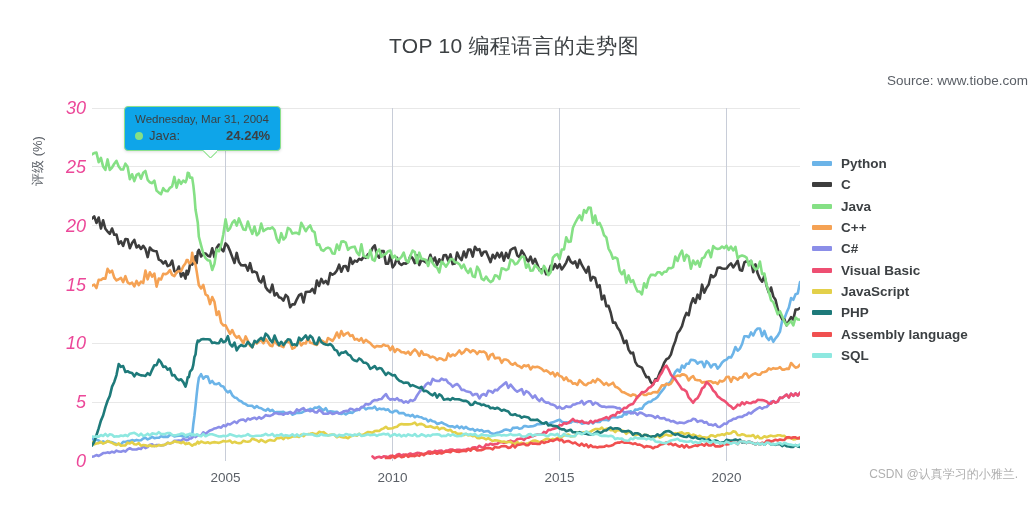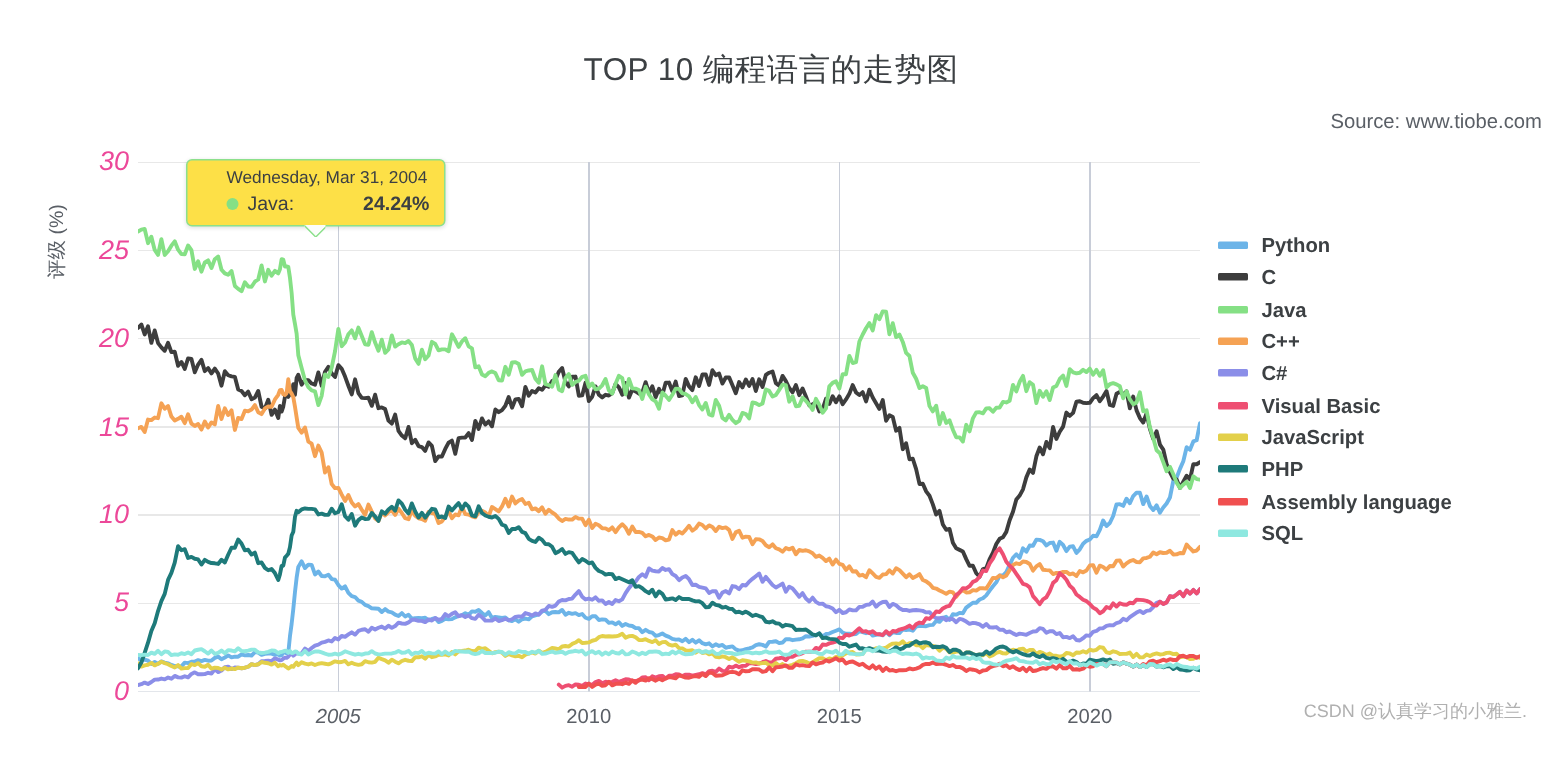--- a/index.html
+++ b/index.html
@@ -89,24 +89,24 @@
   }
   .legend-label {
     font-size: 13.5px;
     font-weight: bold;
     color: #3c4043;
     white-space: nowrap;
   }
   #tooltip {
     position: absolute;
     left: 124px; top: 106px;
-    background: #fde047;
+    background: #0ea5e9;
     border: 1px solid #8ce08c;
     border-radius: 4px;
-    padding: 6px 10px 7px 26px;
+    padding: 6px 10px 7px 10px;
     box-shadow: 0 1px 3px rgba(0,0,0,.13);
     font-size: 11.5px;
     color: #3c4043;
     white-space: nowrap;
   }
   #tooltip-date { margin-bottom: 3px; }
   #tooltip-row { display: flex; align-items: center; font-size: 13px; }
   #tooltip-dot {
     width: 8px; height: 8px; border-radius: 50%;
     margin-right: 6px;
@@ -179,21 +179,21 @@
           <path d="M280.53 348.42 L282.75 350.43 L284.98 349.26 L287.21 348.78 L289.43 349.78 L291.66 348.32 L293.89 348.51 L296.11 349.26 L298.34 347.71 L300.57 348.06 L302.79 348.62 L305.02 346.71 L307.25 345.97 L309.47 347.47 L311.70 346.49 L313.92 346.98 L316.15 346.53 L318.38 345.54 L320.60 346.52 L322.83 345.76 L325.06 344.87 L327.28 344.96 L329.51 345.97 L331.74 345.89 L333.96 345.68 L336.19 343.58 L338.42 343.50 L340.64 345.45 L342.87 342.81 L345.09 343.77 L347.32 342.80 L349.55 342.58 L351.77 344.34 L354.00 342.52 L356.23 342.49 L358.45 341.53 L360.68 341.60 L362.91 342.75 L365.13 341.77 L367.36 341.81 L369.58 342.37 L371.81 341.87 L374.04 341.48 L376.26 340.72 L378.49 341.56 L380.72 339.42 L382.94 339.19 L385.17 339.97 L387.40 337.75 L389.62 339.27 L391.85 339.44 L394.08 336.41 L396.30 337.04 L398.53 335.73 L400.75 336.78 L402.98 335.95 L405.21 335.88 L407.43 334.20 L409.66 334.28 L411.89 334.77 L414.11 334.35 L416.34 333.47 L418.57 332.66 L420.79 333.72 L423.02 333.38 L425.25 331.12 L427.47 330.83 L429.70 330.46 L431.92 332.06 L434.15 329.80 L436.38 329.80 L438.60 328.62 L440.83 328.22 L443.06 327.38 L445.28 326.44 L447.51 326.50 L449.74 326.49 L451.96 323.93 L454.19 324.71 L456.42 321.70 L458.64 321.94 L460.87 320.93 L463.09 320.37 L465.32 319.69 L467.55 317.08 L469.77 317.46 L472.00 315.06 L474.23 315.67 L476.45 314.82 L478.68 312.85 L480.91 310.88 L483.13 313.08 L485.36 312.79 L487.58 314.05 L489.81 312.84 L492.04 314.61 L494.26 314.81 L496.49 315.36 L498.72 312.87 L500.94 314.86 L503.17 312.69 L505.40 312.99 L507.62 311.69 L509.85 311.18 L512.08 310.32 L514.30 309.07 L516.53 310.82 L518.75 308.18 L520.98 307.05 L523.21 307.40 L525.43 304.13 L527.66 304.63 L529.89 302.53 L532.11 299.70 L534.34 300.03 L536.57 297.63 L538.79 296.49 L541.02 295.91 L543.25 292.31 L545.47 288.70 L547.70 286.95 L549.92 284.07 L552.15 284.24 L554.38 282.81 L556.60 279.93 L558.83 278.94 L561.06 276.50 L563.28 272.37 L565.51 272.72 L567.74 267.64 L569.96 264.46 L572.19 259.71 L574.42 257.62 L576.64 261.55 L578.87 266.53 L581.09 269.07 L583.32 271.28 L585.55 274.60 L587.77 277.81 L590.00 281.23 L592.23 281.87 L594.45 283.58 L596.68 289.42 L598.91 291.94 L601.13 294.76 L603.36 291.55 L605.58 290.18 L607.81 286.16 L610.04 280.60 L612.26 278.86 L614.49 274.09 L616.72 275.94 L618.94 278.47 L621.17 282.54 L623.40 284.49 L625.62 288.34 L627.85 289.93 L630.08 291.80 L632.30 292.75 L634.53 294.69 L636.75 297.07 L638.98 298.37 L641.21 300.85 L643.43 299.48 L645.66 296.64 L647.89 297.54 L650.11 294.25 L652.34 296.37 L654.57 294.16 L656.79 295.04 L659.02 295.21 L661.25 293.84 L663.47 294.15 L665.70 291.79 L667.92 291.94 L670.15 292.08 L672.38 292.58 L674.60 293.55 L676.83 295.40 L679.06 295.68 L681.28 293.14 L683.51 294.66 L685.74 293.58 L687.96 289.52 L690.19 290.00 L692.42 288.33 L694.64 286.57 L696.87 289.45 L699.09 285.62 L701.32 287.82 L703.55 285.29 L705.77 287.63 L708.00 284.75" fill="none" stroke="#ee4f72" stroke-width="2.6" stroke-linejoin="round" stroke-linecap="round"></path>
           <path d="M0.00 334.14 L2.23 336.38 L4.45 335.56 L6.68 335.14 L8.91 333.93 L11.13 335.59 L13.36 334.56 L15.58 333.16 L17.81 334.07 L20.04 334.84 L22.26 336.05 L24.49 336.98 L26.72 335.42 L28.94 337.73 L31.17 337.44 L33.40 337.35 L35.62 334.66 L37.85 335.42 L40.08 334.11 L42.30 336.19 L44.53 336.50 L46.75 335.15 L48.98 337.77 L51.21 337.10 L53.43 337.29 L55.66 338.29 L57.89 337.22 L60.11 338.28 L62.34 337.67 L64.57 338.10 L66.79 337.07 L69.02 337.50 L71.25 337.15 L73.47 336.50 L75.70 334.75 L77.92 335.43 L80.15 334.84 L82.38 333.35 L84.60 333.86 L86.83 334.18 L89.06 335.08 L91.28 333.84 L93.51 336.21 L94.62 335.35 L95.74 335.76 L96.85 335.09 L97.96 336.04 L99.08 336.81 L100.19 337.70 L101.30 336.95 L102.42 336.05 L103.53 336.54 L104.64 334.97 L105.75 333.66 L106.87 335.43 L109.09 333.46 L111.32 334.41 L113.55 334.96 L115.77 334.29 L118.00 335.32 L120.23 334.49 L122.45 334.13 L124.68 334.48 L126.91 334.88 L129.13 334.06 L131.36 332.90 L133.58 333.47 L135.81 333.32 L138.04 332.59 L140.26 334.88 L142.49 333.81 L144.72 334.80 L146.94 335.23 L149.17 334.86 L151.40 332.76 L153.62 333.49 L155.85 333.78 L158.08 333.23 L160.30 330.48 L162.53 331.44 L164.75 332.21 L166.98 333.79 L169.21 331.79 L171.43 333.11 L173.66 334.24 L175.89 332.65 L178.11 331.88 L180.34 332.50 L182.57 332.74 L184.79 330.18 L187.02 330.20 L189.25 329.49 L191.47 331.14 L193.70 328.65 L195.92 330.13 L198.15 329.59 L200.38 328.53 L202.60 328.48 L204.83 328.27 L207.06 329.00 L209.28 326.68 L211.51 328.25 L213.74 326.21 L215.96 325.99 L218.19 325.70 L220.42 325.16 L222.64 325.99 L224.87 326.10 L227.09 323.79 L229.32 324.54 L231.55 324.16 L233.77 325.81 L236.00 327.54 L238.23 326.73 L240.45 326.46 L242.68 327.04 L244.91 329.29 L247.13 327.97 L249.36 328.98 L251.58 329.54 L253.81 329.26 L256.04 330.22 L258.26 328.49 L260.49 327.75 L262.72 326.98 L264.94 327.71 L267.17 325.81 L269.40 327.30 L271.62 326.54 L273.85 325.24 L276.08 323.99 L278.30 324.32 L280.53 324.85 L282.75 322.99 L284.98 322.70 L287.21 323.04 L289.43 321.27 L291.66 320.36 L293.89 318.79 L296.11 320.63 L298.34 320.51 L300.57 320.26 L302.79 319.18 L305.02 318.64 L307.25 316.76 L309.47 316.00 L311.70 316.34 L313.92 316.18 L316.15 316.34 L318.38 316.20 L320.60 315.70 L322.83 314.53 L325.06 317.10 L327.28 316.15 L329.51 315.90 L331.74 316.85 L333.96 318.65 L336.19 318.72 L338.42 318.14 L340.64 319.27 L342.87 320.06 L345.09 318.80 L347.32 321.37 L349.55 320.11 L351.77 319.97 L354.00 321.81 L356.23 322.39 L358.45 321.80 L360.68 324.07 L362.91 324.22 L365.13 325.62 L367.36 325.74 L369.58 325.48 L371.81 327.10 L374.04 325.78 L376.26 327.35 L378.49 326.88 L380.72 328.18 L382.94 327.57 L385.17 329.84 L387.40 330.18 L389.62 329.59 L391.85 330.14 L394.08 331.33 L396.30 330.15 L398.53 331.76 L400.75 333.18 L402.98 332.18 L405.21 332.49 L407.43 332.95 L409.66 333.74 L411.89 333.57 L414.11 334.35 L416.34 334.06 L418.57 333.84 L420.79 335.49 L423.02 335.73 L425.25 334.07 L427.47 335.90 L429.70 334.72 L431.92 336.26 L434.15 335.75 L436.38 335.23 L438.60 334.13 L440.83 332.84 L443.06 332.56 L445.28 333.24 L447.51 334.33 L449.74 333.59 L451.96 332.18 L454.19 330.83 L456.42 330.84 L458.64 332.13 L460.87 330.89 L463.09 331.57 L465.32 329.89 L467.55 329.98 L469.77 328.92 L472.00 327.49 L474.23 326.94 L476.45 326.61 L478.68 328.37 L480.91 328.19 L483.13 327.89 L485.36 324.58 L487.58 324.62 L489.81 325.41 L492.04 324.20 L494.26 324.16 L496.49 324.29 L498.72 323.67 L500.94 322.19 L503.17 321.07 L505.40 320.98 L507.62 321.31 L509.85 319.57 L512.08 322.10 L514.30 320.83 L516.53 320.60 L518.75 322.17 L520.98 322.10 L523.21 324.07 L525.43 322.09 L527.66 322.45 L529.89 322.57 L532.11 323.29 L534.34 325.83 L536.57 323.84 L538.79 324.44 L541.02 326.95 L543.25 327.17 L545.47 326.43 L547.70 326.20 L549.92 328.87 L552.15 326.90 L554.38 327.00 L556.60 328.05 L558.83 328.85 L561.06 328.35 L563.28 328.91 L565.51 327.43 L567.74 329.66 L569.96 328.76 L572.19 327.23 L574.42 326.60 L576.64 327.57 L578.87 327.70 L581.09 325.91 L583.32 325.15 L585.55 325.80 L587.77 324.75 L590.00 324.40 L592.23 326.29 L594.45 325.32 L596.68 325.31 L598.91 328.13 L601.13 326.56 L603.36 327.44 L605.58 328.63 L607.81 327.71 L610.04 329.21 L612.26 329.21 L614.49 329.79 L616.72 329.30 L618.94 327.30 L621.17 327.61 L623.40 328.79 L625.62 326.98 L627.85 327.13 L630.08 326.20 L632.30 327.07 L634.53 325.11 L636.75 325.74 L638.98 325.24 L641.21 323.37 L643.43 323.84 L645.66 326.92 L647.89 327.31 L650.11 326.21 L652.34 326.76 L654.57 328.03 L656.79 327.89 L659.02 327.93 L661.25 327.05 L663.47 329.98 L665.70 327.93 L667.92 330.23 L670.15 330.12 L672.38 328.28 L674.60 329.30 L676.83 328.21 L679.06 327.62 L681.28 328.29 L683.51 328.12 L685.74 327.26 L687.96 327.18 L690.19 328.06 L692.42 327.85 L694.64 330.15 L696.87 329.75 L699.09 330.07 L701.32 331.42 L703.55 331.20 L705.77 329.96 L708.00 330.64" fill="none" stroke="#e3d04a" stroke-width="2.6" stroke-linejoin="round" stroke-linecap="round"></path>
           <path d="M0.00 337.60 L2.23 333.73 L4.45 327.28 L6.68 320.46 L8.91 312.62 L11.13 307.49 L13.36 299.38 L15.58 292.74 L17.81 287.91 L20.04 278.62 L22.26 273.97 L24.49 267.05 L26.72 256.08 L28.94 258.83 L31.17 258.11 L33.40 264.02 L35.62 263.25 L37.85 264.51 L40.08 264.97 L42.30 268.34 L44.53 265.21 L46.75 266.57 L48.98 267.37 L51.21 267.54 L53.43 267.97 L55.66 265.13 L57.89 266.99 L60.11 261.83 L62.34 257.18 L64.57 257.13 L66.79 251.67 L69.02 254.36 L71.25 258.88 L73.47 258.52 L75.70 261.70 L77.92 260.44 L80.15 267.44 L82.38 266.96 L84.60 270.59 L86.83 272.19 L89.06 271.33 L91.28 274.06 L93.51 278.66 L94.62 274.97 L95.74 269.26 L96.85 269.15 L97.96 263.74 L99.08 262.47 L100.19 261.10 L101.30 256.82 L102.42 249.06 L103.53 246.52 L104.64 236.71 L105.75 232.52 L106.87 233.45 L109.09 231.62 L111.32 230.97 L113.55 231.26 L115.77 231.28 L118.00 231.61 L120.23 234.96 L122.45 234.43 L124.68 235.28 L126.91 235.22 L129.13 231.13 L131.36 234.20 L133.58 233.30 L135.81 228.16 L138.04 236.16 L140.26 238.48 L142.49 234.67 L144.72 242.44 L146.94 238.73 L149.17 236.97 L151.40 238.08 L153.62 237.91 L155.85 233.95 L158.08 236.35 L160.30 239.30 L162.53 232.89 L164.75 234.49 L166.98 231.66 L169.21 229.86 L171.43 232.43 L173.66 225.62 L175.89 227.74 L178.11 231.80 L180.34 234.25 L182.57 227.60 L184.79 232.99 L187.02 237.04 L189.25 233.86 L191.47 237.06 L193.70 234.17 L195.92 231.21 L198.15 231.66 L200.38 236.90 L202.60 236.33 L204.83 237.28 L207.06 229.67 L209.28 232.31 L211.51 229.78 L213.74 227.40 L215.96 231.52 L218.19 227.70 L220.42 229.75 L222.64 235.58 L224.87 236.19 L227.09 229.57 L229.32 234.02 L231.55 235.68 L233.77 236.51 L236.00 236.99 L238.23 235.96 L240.45 237.90 L242.68 241.84 L244.91 242.61 L247.13 247.25 L249.36 244.61 L251.58 244.69 L253.81 243.44 L256.04 246.60 L258.26 247.45 L260.49 251.21 L262.72 252.58 L264.94 253.28 L267.17 250.47 L269.40 251.93 L271.62 254.78 L273.85 254.81 L276.08 256.53 L278.30 260.79 L280.53 259.64 L282.75 258.01 L284.98 261.26 L287.21 260.08 L289.43 260.54 L291.66 263.84 L293.89 266.91 L296.11 264.70 L298.34 265.85 L300.57 267.52 L302.79 266.96 L305.02 270.57 L307.25 272.67 L309.47 273.49 L311.70 275.06 L313.92 274.57 L316.15 274.72 L318.38 278.08 L320.60 277.16 L322.83 278.18 L325.06 279.15 L327.28 280.12 L329.51 278.86 L331.74 283.22 L333.96 282.77 L336.19 284.18 L338.42 286.11 L340.64 287.45 L342.87 285.13 L345.09 289.58 L347.32 286.30 L349.55 287.91 L351.77 291.64 L354.00 291.31 L356.23 290.89 L358.45 292.03 L360.68 290.06 L362.91 291.32 L365.13 291.22 L367.36 291.34 L369.58 292.25 L371.81 292.89 L374.04 292.84 L376.26 294.12 L378.49 296.83 L380.72 296.69 L382.94 293.79 L385.17 295.26 L387.40 295.67 L389.62 297.11 L391.85 296.54 L394.08 297.84 L396.30 298.03 L398.53 300.23 L400.75 299.81 L402.98 300.81 L405.21 299.75 L407.43 300.96 L409.66 302.66 L411.89 301.82 L414.11 302.70 L416.34 303.46 L418.57 306.50 L420.79 306.95 L423.02 306.20 L425.25 307.51 L427.47 307.76 L429.70 309.71 L431.92 308.54 L434.15 308.93 L436.38 309.48 L438.60 311.97 L440.83 311.73 L443.06 311.94 L445.28 311.65 L447.51 313.24 L449.74 314.95 L451.96 315.62 L454.19 314.27 L456.42 317.43 L458.64 317.05 L460.87 317.91 L463.09 318.07 L465.32 318.34 L467.55 320.47 L469.77 321.38 L472.00 321.36 L474.23 323.18 L476.45 322.42 L478.68 321.71 L480.91 324.30 L483.13 324.18 L485.36 324.93 L487.58 324.11 L489.81 324.92 L492.04 325.75 L494.26 325.78 L496.49 326.38 L498.72 326.50 L500.94 326.46 L503.17 325.13 L505.40 323.43 L507.62 324.89 L509.85 324.25 L512.08 322.55 L514.30 322.46 L516.53 320.74 L518.75 319.48 L520.98 320.99 L523.21 320.35 L525.43 320.21 L527.66 320.95 L529.89 323.49 L532.11 323.17 L534.34 323.37 L536.57 322.83 L538.79 323.89 L541.02 326.67 L543.25 325.21 L545.47 325.21 L547.70 326.20 L549.92 328.87 L552.15 326.90 L554.38 327.00 L556.60 328.05 L558.83 328.85 L561.06 328.35 L563.28 328.32 L565.51 326.26 L567.74 327.89 L569.96 326.41 L572.19 324.29 L574.42 323.29 L576.64 323.03 L578.87 323.95 L581.09 325.80 L583.32 326.91 L585.55 325.92 L587.77 327.20 L590.00 328.06 L592.23 328.81 L594.45 329.05 L596.68 327.59 L598.91 329.29 L601.13 330.02 L603.36 328.76 L605.58 330.59 L607.81 331.07 L610.04 330.73 L612.26 331.23 L614.49 332.78 L616.72 331.23 L618.94 333.21 L621.17 333.33 L623.40 332.43 L625.62 333.31 L627.85 335.39 L630.08 334.29 L632.30 334.46 L634.53 331.80 L636.75 332.22 L638.98 332.82 L641.21 332.25 L643.43 331.58 L645.66 332.40 L647.89 331.67 L650.11 334.53 L652.34 334.03 L654.57 334.94 L656.79 333.53 L659.02 334.49 L661.25 335.16 L663.47 336.34 L665.70 335.05 L667.92 336.69 L670.15 335.24 L672.38 336.72 L674.60 334.65 L676.83 334.81 L679.06 336.39 L681.28 335.99 L683.51 336.85 L685.74 336.12 L687.96 336.09 L690.19 338.06 L692.42 336.67 L694.64 338.33 L696.87 338.53 L699.09 339.00 L701.32 338.83 L703.55 337.15 L705.77 338.46 L708.00 338.88" fill="none" stroke="#1e7a7a" stroke-width="2.6" stroke-linejoin="round" stroke-linecap="round"></path>
           <path d="M293.89 350.02 L296.11 349.81 L298.34 350.01 L300.57 347.69 L302.79 349.97 L305.02 348.39 L307.25 347.71 L309.47 349.23 L311.70 348.82 L313.92 346.59 L316.15 348.90 L318.38 347.91 L320.60 347.68 L322.83 348.14 L325.06 347.14 L327.28 347.88 L329.51 345.57 L331.74 347.21 L333.96 345.21 L336.19 345.15 L338.42 345.75 L340.64 344.13 L342.87 344.66 L345.09 345.78 L347.32 344.54 L349.55 345.55 L351.77 344.28 L354.00 343.43 L356.23 343.75 L358.45 344.27 L360.68 342.26 L362.91 342.92 L365.13 343.78 L367.36 343.84 L369.58 343.10 L371.81 342.71 L374.04 343.18 L376.26 341.19 L378.49 342.72 L380.72 340.45 L382.94 340.72 L385.17 342.48 L387.40 342.30 L389.62 342.17 L391.85 341.20 L394.08 340.12 L396.30 339.96 L398.53 340.28 L400.75 341.43 L402.98 338.88 L405.21 339.53 L407.43 339.37 L409.66 338.21 L411.89 338.06 L414.11 338.32 L416.34 339.91 L418.57 339.39 L420.79 336.89 L423.02 339.48 L425.25 336.84 L427.47 336.70 L429.70 336.34 L431.92 335.56 L434.15 337.21 L436.38 337.14 L438.60 334.87 L440.83 335.66 L443.06 335.45 L445.28 335.88 L447.51 336.05 L449.74 333.60 L451.96 334.91 L454.19 334.09 L456.42 333.67 L458.64 332.19 L460.87 333.05 L463.09 331.93 L465.32 330.83 L467.55 332.44 L469.77 331.60 L472.00 334.30 L474.23 333.34 L476.45 332.97 L478.68 334.21 L480.91 335.36 L483.13 334.46 L485.36 336.39 L487.58 337.57 L489.81 335.58 L492.04 337.84 L494.26 336.32 L496.49 339.30 L498.72 337.22 L500.94 339.05 L503.17 338.70 L505.40 339.49 L507.62 338.72 L509.85 338.83 L512.08 338.74 L514.30 337.60 L516.53 338.28 L518.75 337.69 L520.98 336.96 L523.21 335.25 L525.43 334.66 L527.66 334.62 L529.89 333.60 L532.11 334.69 L534.34 334.58 L536.57 334.57 L538.79 335.17 L541.02 336.09 L543.25 335.32 L545.47 336.74 L547.70 336.60 L549.92 337.60 L552.15 339.34 L554.38 338.11 L556.60 338.47 L558.83 338.89 L561.06 340.29 L563.28 338.99 L565.51 338.74 L567.74 337.05 L569.96 336.12 L572.19 335.61 L574.42 334.44 L576.64 336.24 L578.87 335.49 L581.09 337.28 L583.32 336.14 L585.55 337.78 L587.77 338.72 L590.00 337.17 L592.23 339.51 L594.45 337.17 L596.68 339.36 L598.91 338.98 L601.13 338.14 L603.36 337.37 L605.58 337.92 L607.81 336.33 L610.04 336.20 L612.26 337.74 L614.49 335.44 L616.72 337.51 L618.94 337.54 L621.17 335.89 L623.40 338.39 L625.62 338.17 L627.85 338.47 L630.08 337.83 L632.30 335.86 L634.53 336.48 L636.75 336.17 L638.98 334.67 L641.21 334.60 L643.43 334.70 L645.66 336.22 L647.89 333.45 L650.11 333.44 L652.34 333.60 L654.57 334.94 L656.79 333.53 L659.02 334.49 L661.25 335.16 L663.47 336.34 L665.70 335.05 L667.92 336.69 L670.15 334.65 L672.38 335.54 L674.60 332.89 L676.83 332.46 L679.06 333.45 L681.28 332.72 L683.51 331.81 L685.74 332.51 L687.96 331.44 L690.19 331.99 L692.42 331.99 L694.64 329.41 L696.87 329.17 L699.09 330.19 L701.32 329.23 L703.55 329.35 L705.77 330.53 L708.00 329.47" fill="none" stroke="#f05050" stroke-width="2.6" stroke-linejoin="round" stroke-linecap="round"></path>
           <path d="M0.00 328.62 L2.23 328.80 L4.45 328.41 L6.68 328.65 L8.91 327.07 L11.13 327.93 L13.36 325.85 L15.58 328.16 L17.81 326.27 L20.04 326.68 L22.26 328.75 L24.49 328.27 L26.72 328.49 L28.94 327.51 L31.17 328.03 L33.40 326.98 L35.62 328.12 L37.85 325.68 L40.08 325.16 L42.30 324.78 L44.53 326.15 L46.75 327.72 L48.98 325.67 L51.21 327.95 L53.43 327.27 L55.66 325.69 L57.89 327.47 L60.11 325.40 L62.34 325.70 L64.57 326.31 L66.79 324.18 L69.02 325.97 L71.25 326.15 L73.47 325.77 L75.70 325.09 L77.92 325.10 L80.15 326.94 L82.38 327.36 L84.60 327.05 L86.83 326.60 L89.06 325.67 L91.28 325.77 L93.51 327.57 L94.62 326.82 L95.74 326.66 L96.85 326.27 L97.96 325.79 L99.08 325.91 L100.19 327.22 L101.30 326.03 L102.42 327.38 L103.53 327.18 L104.64 326.33 L105.75 326.50 L106.87 327.78 L109.09 328.34 L111.32 325.91 L113.55 328.28 L115.77 327.16 L118.00 326.31 L120.23 326.25 L122.45 326.97 L124.68 327.76 L126.91 328.49 L129.13 328.42 L131.36 327.81 L133.58 328.35 L135.81 327.62 L138.04 326.19 L140.26 326.98 L142.49 327.74 L144.72 328.45 L146.94 327.86 L149.17 328.47 L151.40 327.69 L153.62 327.52 L155.85 326.10 L158.08 327.67 L160.30 328.27 L162.53 328.09 L164.75 327.73 L166.98 327.74 L169.21 327.62 L171.43 327.13 L173.66 325.90 L175.89 327.19 L178.11 327.06 L180.34 325.91 L182.57 328.28 L184.79 327.10 L187.02 327.42 L189.25 325.97 L191.47 328.04 L193.70 327.16 L195.92 327.59 L198.15 327.78 L200.38 326.28 L202.60 328.23 L204.83 326.40 L207.06 327.99 L209.28 327.67 L211.51 325.89 L213.74 326.21 L215.96 326.38 L218.19 326.49 L220.42 326.34 L222.64 327.56 L224.87 328.06 L227.09 327.61 L229.32 325.97 L231.55 327.31 L233.77 327.33 L236.00 327.44 L238.23 327.17 L240.45 326.46 L242.68 326.64 L244.91 328.50 L247.13 326.80 L249.36 327.41 L251.58 327.58 L253.81 326.01 L256.04 326.58 L258.26 326.71 L260.49 327.77 L262.72 326.50 L264.94 327.16 L267.17 325.81 L269.40 327.89 L271.62 327.71 L273.85 327.00 L276.08 326.34 L278.30 327.26 L280.53 326.84 L282.75 326.52 L284.98 327.84 L287.21 326.68 L289.43 326.36 L291.66 325.85 L293.89 326.49 L296.11 325.79 L298.34 328.40 L300.57 327.00 L302.79 326.07 L305.02 327.57 L307.25 326.51 L309.47 328.47 L311.70 326.99 L313.92 328.20 L316.15 326.32 L318.38 327.31 L320.60 327.71 L322.83 326.05 L325.06 328.22 L327.28 328.05 L329.51 326.29 L331.74 327.19 L333.96 328.44 L336.19 327.16 L338.42 328.05 L340.64 326.53 L342.87 326.50 L345.09 326.23 L347.32 326.64 L349.55 328.23 L351.77 327.75 L354.00 328.07 L356.23 326.30 L358.45 327.65 L360.68 326.24 L362.91 327.54 L365.13 328.22 L367.36 328.04 L369.58 327.88 L371.81 326.09 L374.04 325.78 L376.26 326.96 L378.49 326.09 L380.72 327.01 L382.94 326.00 L385.17 327.88 L387.40 327.94 L389.62 326.21 L391.85 327.28 L394.08 327.36 L396.30 327.53 L398.53 328.29 L400.75 327.70 L402.98 327.45 L405.21 326.75 L407.43 326.88 L409.66 327.60 L411.89 327.09 L414.11 327.51 L416.34 327.05 L418.57 326.12 L420.79 327.17 L423.02 327.14 L425.25 327.00 L427.47 326.34 L429.70 328.21 L431.92 328.47 L434.15 328.25 L436.38 326.40 L438.60 326.11 L440.83 327.91 L443.06 326.67 L445.28 326.78 L447.51 326.43 L449.74 326.70 L451.96 326.78 L454.19 327.90 L456.42 327.97 L458.64 326.12 L460.87 326.55 L463.09 327.16 L465.32 325.79 L467.55 328.27 L469.77 328.12 L472.00 325.82 L474.23 327.65 L476.45 327.93 L478.68 328.08 L480.91 328.19 L483.13 328.09 L485.36 324.97 L487.58 325.21 L489.81 326.20 L492.04 325.18 L494.26 323.42 L496.49 324.61 L498.72 325.85 L500.94 326.84 L503.17 325.83 L505.40 325.83 L507.62 327.20 L509.85 328.07 L512.08 327.64 L514.30 327.86 L516.53 328.21 L518.75 327.71 L520.98 328.50 L523.21 331.08 L525.43 330.18 L527.66 330.74 L529.89 330.45 L532.11 332.22 L534.34 332.52 L536.57 332.69 L538.79 330.39 L541.02 331.28 L543.25 329.36 L545.47 330.36 L547.70 330.35 L549.92 330.45 L552.15 330.36 L554.38 331.36 L556.60 330.14 L558.83 331.43 L561.06 330.67 L563.28 333.42 L565.51 333.88 L567.74 333.88 L569.96 334.71 L572.19 335.08 L574.42 334.90 L576.64 333.56 L578.87 332.49 L581.09 332.06 L583.32 331.63 L585.55 330.83 L587.77 332.61 L590.00 332.79 L592.23 333.40 L594.45 333.72 L596.68 333.79 L598.91 332.74 L601.13 334.89 L603.36 333.87 L605.58 334.76 L607.81 334.73 L610.04 332.43 L612.26 333.44 L614.49 332.72 L616.72 333.98 L618.94 334.68 L621.17 332.71 L623.40 334.35 L625.62 334.21 L627.85 335.39 L630.08 334.87 L632.30 335.63 L634.53 333.57 L636.75 334.57 L638.98 335.77 L641.21 334.60 L643.43 334.70 L645.66 336.22 L647.89 333.45 L650.11 333.44 L652.34 333.60 L654.57 334.94 L656.79 333.53 L659.02 334.49 L661.25 335.16 L663.47 336.34 L665.70 335.05 L667.92 336.69 L670.15 335.24 L672.38 336.72 L674.60 334.65 L676.83 334.81 L679.06 336.39 L681.28 335.99 L683.51 336.46 L685.74 335.34 L687.96 334.92 L690.19 336.50 L692.42 334.71 L694.64 335.72 L696.87 336.51 L699.09 336.65 L701.32 337.26 L703.55 337.14 L705.77 337.68 L708.00 336.53" fill="none" stroke="#8ee8e0" stroke-width="2.6" stroke-linejoin="round" stroke-linecap="round"></path>
         </g>
     </svg>
   </div>
 
   <div id="x-tick-labels">
-      <div class="x-tick-label" style="left: 225.585px; font-style: italic;">2005</div>
+      <div class="x-tick-label" style="left: 225.585px;">2005</div>
       <div class="x-tick-label" style="left: 392.566px;">2010</div>
       <div class="x-tick-label" style="left: 559.547px;">2015</div>
       <div class="x-tick-label" style="left: 726.528px;">2020</div>
     </div>
 
   <div id="legend">
       <div class="legend-item">
         <span class="legend-swatch" style="background: rgb(108, 180, 232);"></span>
         <span class="legend-label">Python</span>
       </div>

